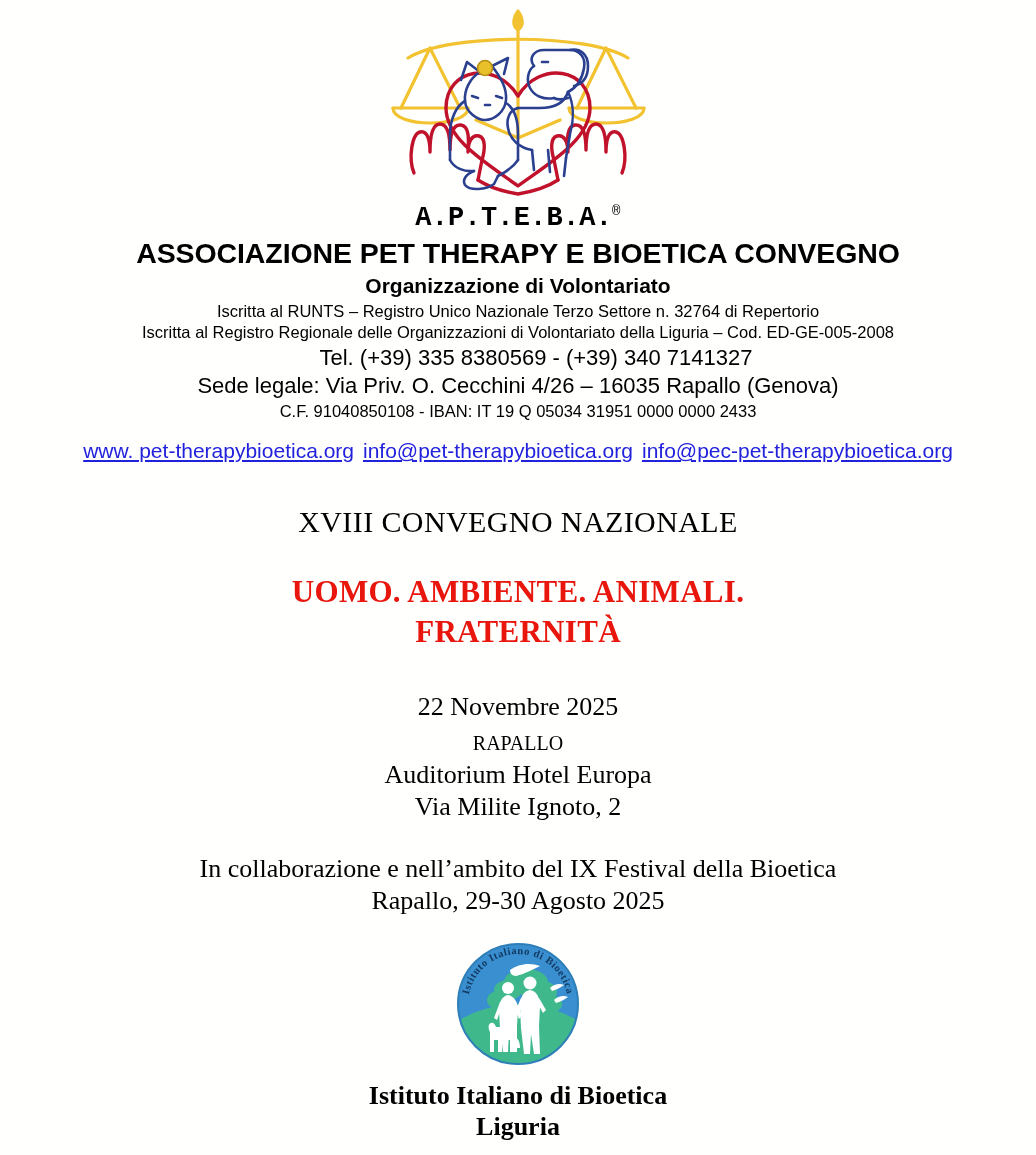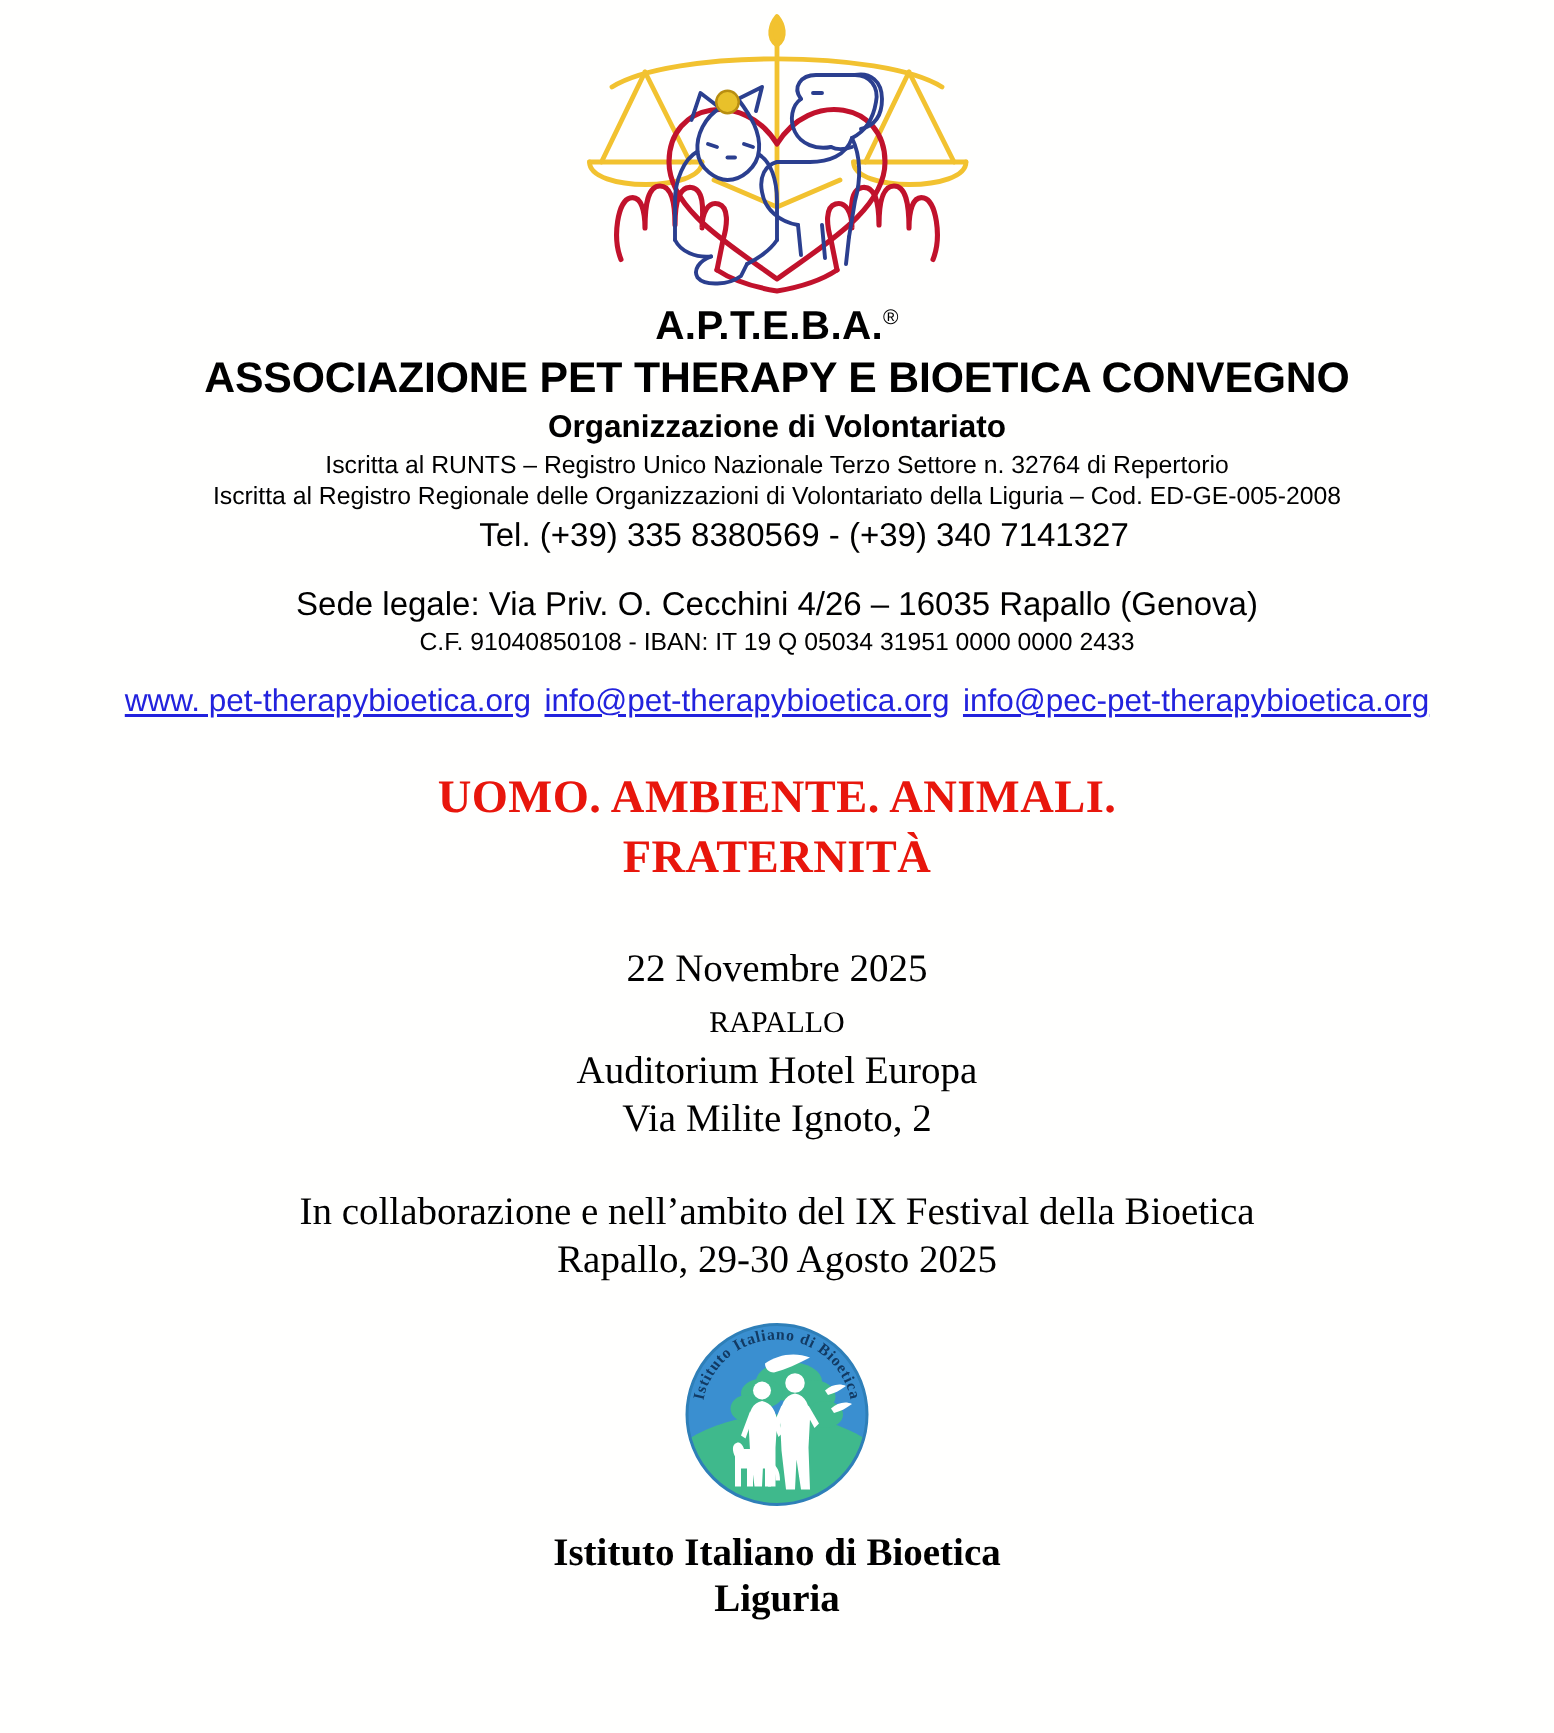--- a/index.html
+++ b/index.html
@@ -33,20 +33,21 @@
   .org-head {
     text-align: center;
     font-family: "Liberation Sans", sans-serif;
     line-height: 1.0;
   }
   .org-acronym {
     font-size: 27px;
     font-weight: bold;
     letter-spacing: 0.2px;
     margin-top: 6px;
+    font-family: Liberation Mono, monospace;
   }
   .org-acronym .reg {
     font-size: 14px;
     vertical-align: super;
     font-weight: normal;
   }
   .org-name {
     font-size: 28.5px;
     font-weight: bold;
     margin-top: 7px;
@@ -64,21 +65,21 @@
   .org-reg-line.second {
     margin-top: 5px;
   }
   .org-tel {
     font-size: 22px;
     margin-top: 6px;
     padding-left: 36px;
   }
   .org-address {
     font-size: 22px;
-    margin-top: 24px;
+    margin-top: 6px;
   }
   .org-fiscal {
     font-size: 16.5px;
     margin-top: 6px;
   }
   .org-links {
     font-size: 21px;
     margin-top: 21px;
     white-space: nowrap;
   }
@@ -237,20 +238,21 @@
 
     <div class="org-tel">Tel. (+39) 335 8380569 - (+39) 340 7141327</div>
 
     <div class="org-address">Sede legale: Via Priv. O. Cecchini 4/26 – 16035 Rapallo (Genova)</div>
 
     <div class="org-fiscal">C.F. 91040850108 - IBAN:  IT 19 Q 05034 31951 0000 0000 2433</div>
 
     <div class="org-links"><a href="#">www. pet-therapybioetica.org</a><span class="link-gap"></span><a href="#">info@pet-therapybioetica.org</a><span class="link-gap"></span><a href="#">info@pec-pet-therapybioetica.org</a></div>
   </div>
 
+  <div class="conf-title">XVIII  CONVEGNO NAZIONALE</div>
 
   <div class="conf-theme">
     <div>UOMO. AMBIENTE. ANIMALI.</div>
     <div>FRATERNITÀ</div>
   </div>
 
   <div class="event-block">
     <div>22 Novembre 2025</div>
     <div class="smallcaps">Rapallo</div>
     <div>Auditorium Hotel Europa</div>

